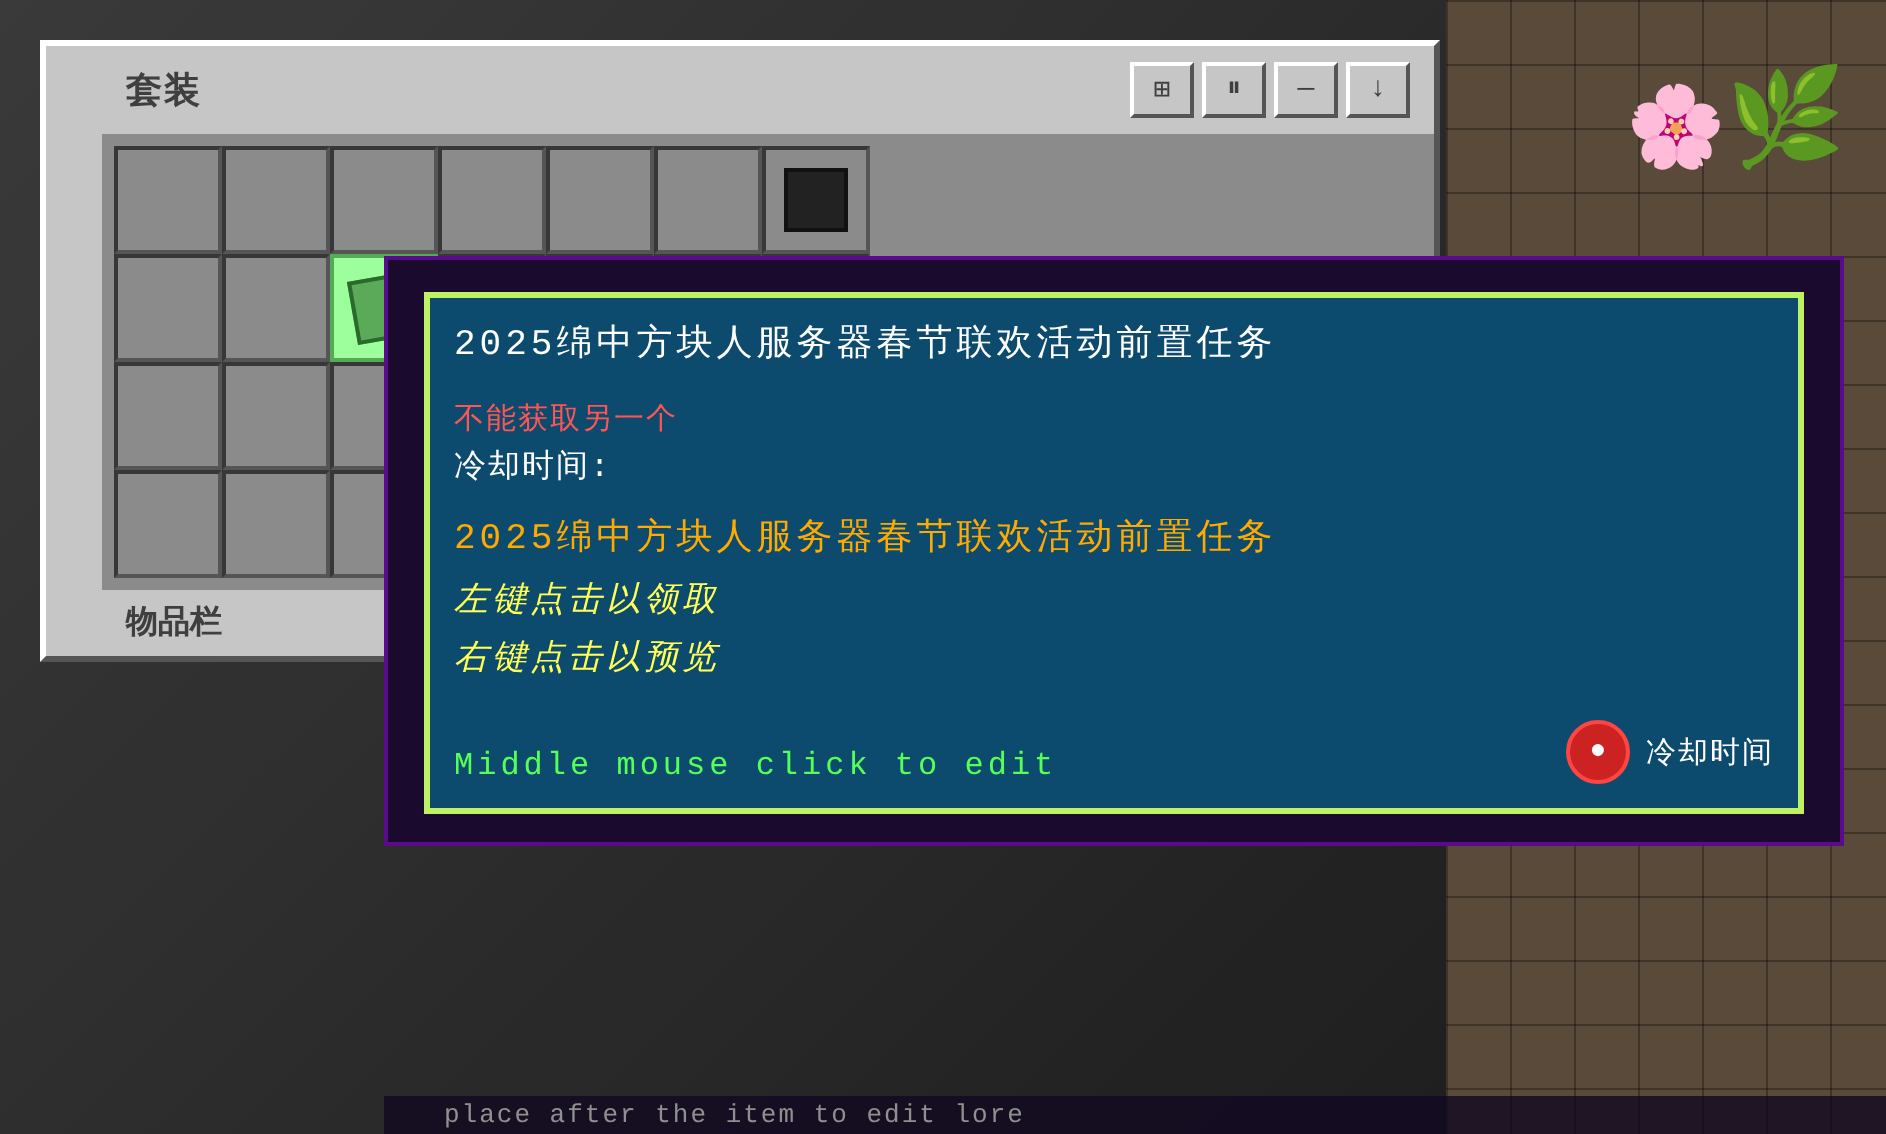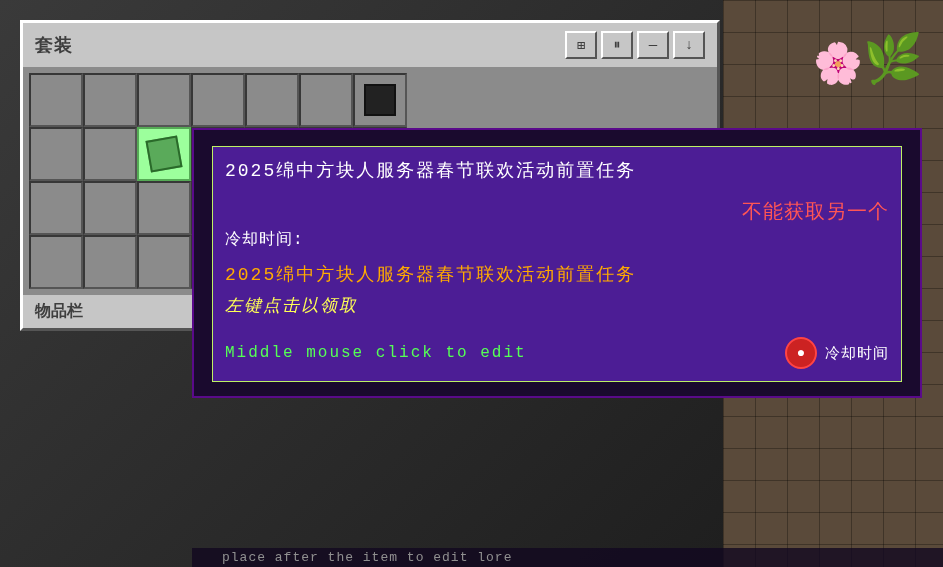--- a/index.html
+++ b/index.html
@@ -52,20 +52,21 @@
     
     .inventory-panel {
       position: absolute;
       top: 20px;
       left: 20px;
       width: 700px;
       background: #c6c6c6;
       border: 3px solid #555;
       border-top: 3px solid #fff;
       border-left: 3px solid #fff;
+      padding-left: 28px;
     }
 
     .panel-title-bar {
       background: #c6c6c6;
       padding: 8px 12px;
       display: flex;
       align-items: center;
       justify-content: space-between;
     }
     .panel-title {
@@ -151,40 +152,39 @@
       position: absolute;
       top: 128px;
       left: 192px;
       width: 730px;
       background: #1a0a2e;
       border: 2px solid #5a0a8a;
       padding: 16px 18px 14px 18px;
       z-index: 10;
     }
     .tooltip-inner {
-      border: 1px solid #bef264;
+      border: 3px solid #bef264;
       padding: 12px;
-      background: #4c1d95;
+      background: #0c4a6e;
     }
 
     .tooltip-title {
       font-size: 18px;
       color: #ffffff;
       font-family: 'Courier New', monospace;
       letter-spacing: 2px;
       margin-bottom: 14px;
       line-height: 1.4;
     }
     .tooltip-red {
       color: #ff5555;
-      font-size: 20px;
+      font-size: 15px;
       font-family: 'Courier New', monospace;
       margin-bottom: 4px;
       letter-spacing: 1px;
-      text-align: right;
     }
     .tooltip-white {
       color: #ffffff;
       font-size: 16px;
       font-family: 'Courier New', monospace;
       margin-bottom: 12px;
       letter-spacing: 1px;
     }
     .tooltip-green-sm {
       color: #55ff55;
@@ -203,21 +203,21 @@
     .tooltip-yellow {
       color: #ffff55;
       font-size: 17px;
       font-family: 'Courier New', monospace;
       margin-bottom: 6px;
       letter-spacing: 2px;
       font-style: italic;
     }
     .tooltip-bottom {
       display: flex;
-      align-items: center;
+      align-items: flex-end;
       justify-content: space-between;
       margin-top: 12px;
       padding-top: 8px;
     }
     .tooltip-edit {
       color: #55ff55;
       font-size: 16px;
       font-family: 'Courier New', monospace;
       letter-spacing: 2px;
     }
@@ -337,20 +337,21 @@
   <div class="tooltip-inner">
     <div class="tooltip-title">2025绵中方块人服务器春节联欢活动前置任务</div>
 
     <div class="tooltip-red">不能获取另一个</div>
     <div class="tooltip-white">冷却时间:</div>
 
 
     <div class="tooltip-gold">2025绵中方块人服务器春节联欢活动前置任务</div>
 
     <div class="tooltip-yellow">左键点击以领取</div>
+    <div class="tooltip-yellow">右键点击以预览</div>
 
     <div class="tooltip-bottom">
       <div class="tooltip-edit">Middle mouse click to edit</div>
       <div class="tooltip-logo">
         <div class="logo-circle">
           <span>●</span>
         </div>
         <span class="logo-text">冷却时间</span>
       </div>
     </div>

